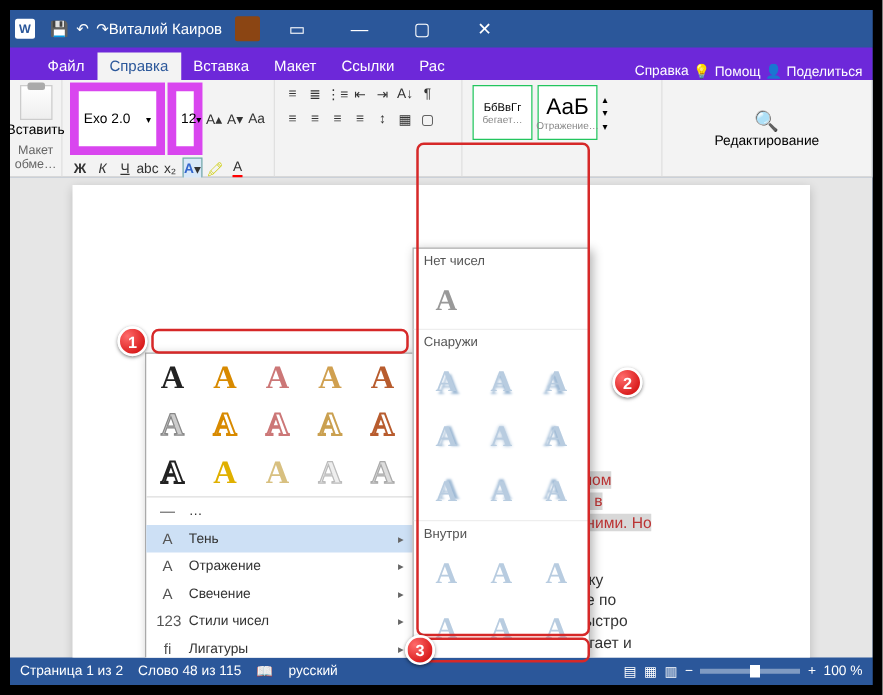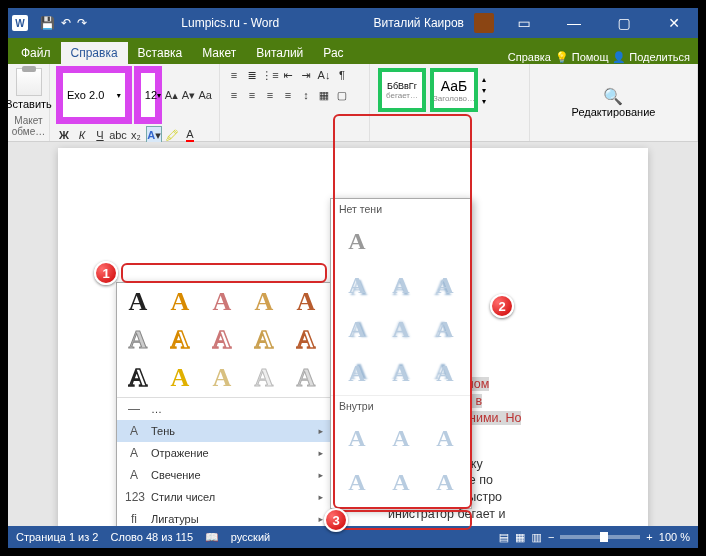--- a/index.html
+++ b/index.html
@@ -6,40 +6,40 @@
 body{width:706px;height:556px;background:#000;overflow:hidden;position:relative}
 .window{position:absolute;top:8px;left:8px;right:8px;bottom:8px;background:#2b579a;display:flex;flex-direction:column}
 .titlebar{height:30px;background:#2b579a;display:flex;align-items:center;color:#fff;font-size:12px;padding:0 4px}
 .tb-left{display:flex;align-items:center;gap:8px}
 .tb-icon{width:16px;height:16px;background:#fff;border-radius:2px;display:flex;align-items:center;justify-content:center;color:#2b579a;font-size:10px;font-weight:bold}
 .tb-qat{display:flex;gap:6px;margin-left:4px}
 .tb-center{flex:1;text-align:center}
 .tb-right{display:flex;align-items:center;gap:10px}
 .avatar{width:20px;height:20px;background:#8b4513;border-radius:2px}
 .winbtn{width:40px;height:30px;display:flex;align-items:center;justify-content:center;color:#fff;font-size:14px}
-.tabs{height:26px;background:#4d7c0f;display:flex;align-items:flex-end;color:#fff;font-size:12px;padding-left:3px}
+.tabs{height:26px;background:#6d28d9;display:flex;align-items:flex-end;color:#fff;font-size:12px;padding-left:20px}
 .tab{padding:4px 10px;cursor:pointer}
 .tab.active{background:#f3f3f3;color:#2b579a}
 .tabs-right{margin-left:auto;display:flex;gap:4px;padding-right:8px;font-size:11px}
 .ribbon{height:78px;background:#f3f3f3;display:flex;border-bottom:1px solid #d0d0d0}
 .rgroup{border-right:1px solid #e0e0e0;padding:2px 6px;display:flex;flex-direction:column;position:relative}
 .rglabel{font-size:10px;color:#666;text-align:center;margin-top:auto;padding:2px 0}
 .paste{width:42px;display:flex;flex-direction:column;align-items:center;padding-top:4px}
 .paste-ico{width:26px;height:28px;background:linear-gradient(#fff,#eee);border:1px solid #ccc;position:relative}
 .paste-ico::before{content:'';position:absolute;top:-3px;left:5px;width:14px;height:6px;background:#aaa;border-radius:2px}
 .fontgrp{width:170px}
 .fontrow{display:flex;gap:2px;align-items:center;margin-bottom:2px}
 .fontbox{background:#fff;border:7px solid #d946ef;font-size:11px;padding:16px 4px;display:flex;align-items:center}
 .fname{width:82px}
 .fsize{width:28px}
 .sm{width:16px;height:18px;border:1px solid transparent;display:flex;align-items:center;justify-content:center;font-size:11px;color:#333}
 .paragrp{width:150px}
 .stylegrp{width:160px}
 .stylebox{display:flex;gap:4px;padding:2px}
-.styleitem{width:48px;height:44px;background:#fff;border:4px solid #22c55e;font-size:10px;display:flex;flex-direction:column;align-items:center;justify-content:center}
+.styleitem{width:48px;height:44px;background:#fff;border:1px solid #22c55e;font-size:10px;display:flex;flex-direction:column;align-items:center;justify-content:center}
 .editgrp{flex:1;display:flex;align-items:center;justify-content:center}
 .doc{flex:1;background:#e6e6e6;position:relative;overflow:hidden}
 .page{position:absolute;top:6px;left:50px;width:590px;height:460px;background:#fff;box-shadow:0 2px 8px rgba(0,0,0,.2)}
 .doctext{position:absolute;top:234px;left:380px;width:250px;font-size:12.5px;line-height:1.35;color:#333}
 .doctext .hl{background:#d8d8d8;color:#b33}
 .statusbar{height:22px;background:#2b579a;color:#fff;font-size:11px;display:flex;align-items:center;padding:0 8px;gap:12px}
 .sb-right{margin-left:auto;display:flex;align-items:center;gap:6px}
 .zoom{width:80px;height:4px;background:rgba(255,255,255,.4);position:relative}
 .zoom::after{content:'';position:absolute;left:50%;top:-3px;width:8px;height:10px;background:#fff}
 
@@ -71,39 +71,36 @@
 <div class="window">
   <div class="titlebar">
     <div class="tb-left">
       <div class="tb-icon">W</div>
       <div class="tb-qat">
         <span>💾</span>
         <span>↶</span>
         <span>↷</span>
       </div>
     </div>
-    <div class="tb-center">
-      <span>Lumpics.ru</span> <span>-</span> <span>Word</span>
-    </div>
     <div class="tb-right">
       <span>Виталий Каиров</span>
       <div class="avatar"></div>
       <div class="winbtn">▭</div>
       <div class="winbtn">—</div>
       <div class="winbtn">▢</div>
       <div class="winbtn">✕</div>
     </div>
   </div>
 
   <div class="tabs">
     <div class="tab">Файл</div>
     <div class="tab active">Справка</div>
     <div class="tab">Вставка</div>
     <div class="tab">Макет</div>
-    <div class="tab">Виталий</div>
+    <div class="tab">Ссылки</div>
     <div class="tab">Рас</div>
     <div class="tabs-right">
       <span>Справка</span>
       <span>💡 <span>Помощ</span></span>
       <span>👤 <span>Поделиться</span></span>
     </div>
   </div>
 
   <div class="ribbon">
     <div class="rgroup paste">
@@ -164,22 +161,22 @@
         <div class="sm">▢</div>
       </div>
     </div>
     <div class="rgroup stylegrp">
       <div class="stylebox">
         <div class="styleitem">
             <span style="font-size:9px">БбВвГг</span>
             <span style="font-size:8px;color:#888">бегает…</span>
           </div>
         <div class="styleitem">
-            <span style="font-size:14px">АаБ</span>
-            <span style="font-size:8px;color:#888">Заголово…</span>
+            <span style="font-size:18px">АаБ</span>
+            <span style="font-size:8px;color:#888">Отражение…</span>
           </div>
         <div style="width:14px;display:flex;flex-direction:column;justify-content:center;gap:2px">
           <span style="font-size:8px">▴</span>
           <span style="font-size:8px">▾</span>
           <span style="font-size:8px">▾</span>
         </div>
       </div>
     </div>
     <div class="rgroup editgrp">
       <div style="font-size:11px;text-align:center">
@@ -253,24 +250,25 @@
         <div class="wami">
             <span class="wami-ico">fi</span>
             <span>Лигатуры</span>
             <span class="wami-arr">▸</span>
           </div>
 
       </div>
     </div>
 
     <div class="shadowmenu">
-      <div class="shsec">Нет тени</div>
+      <div class="shsec">Нет чисел</div>
       <div class="shrow">
           <div class="sh noshade">A</div>
         </div>
+      <div class="shsec">Снаружи</div>
       <div class="shrow">
           <div class="sh" style="text-shadow:2px 2px 2px #9cb8d4">A</div>
           <div class="sh" style="text-shadow:0 2px 2px #9cb8d4">A</div>
           <div class="sh" style="text-shadow:-2px 2px 2px #9cb8d4">A</div>
         </div>
       <div class="shrow">
           <div class="sh" style="text-shadow:2px 0 2px #9cb8d4">A</div>
           <div class="sh" style="text-shadow:0 0 3px #9cb8d4">A</div>
           <div class="sh" style="text-shadow:-2px 0 2px #9cb8d4">A</div>
         </div>

